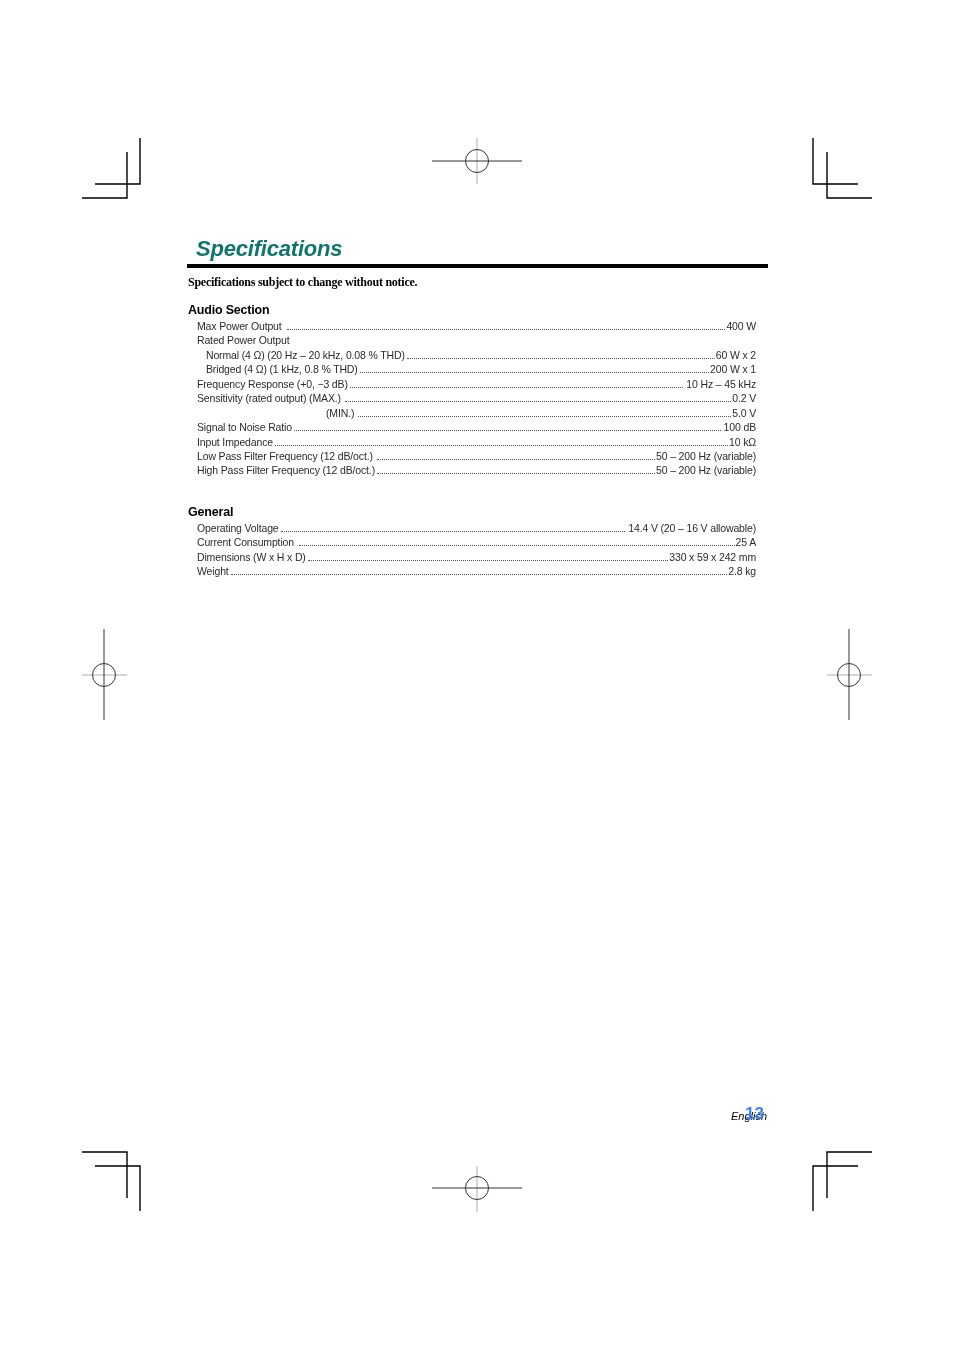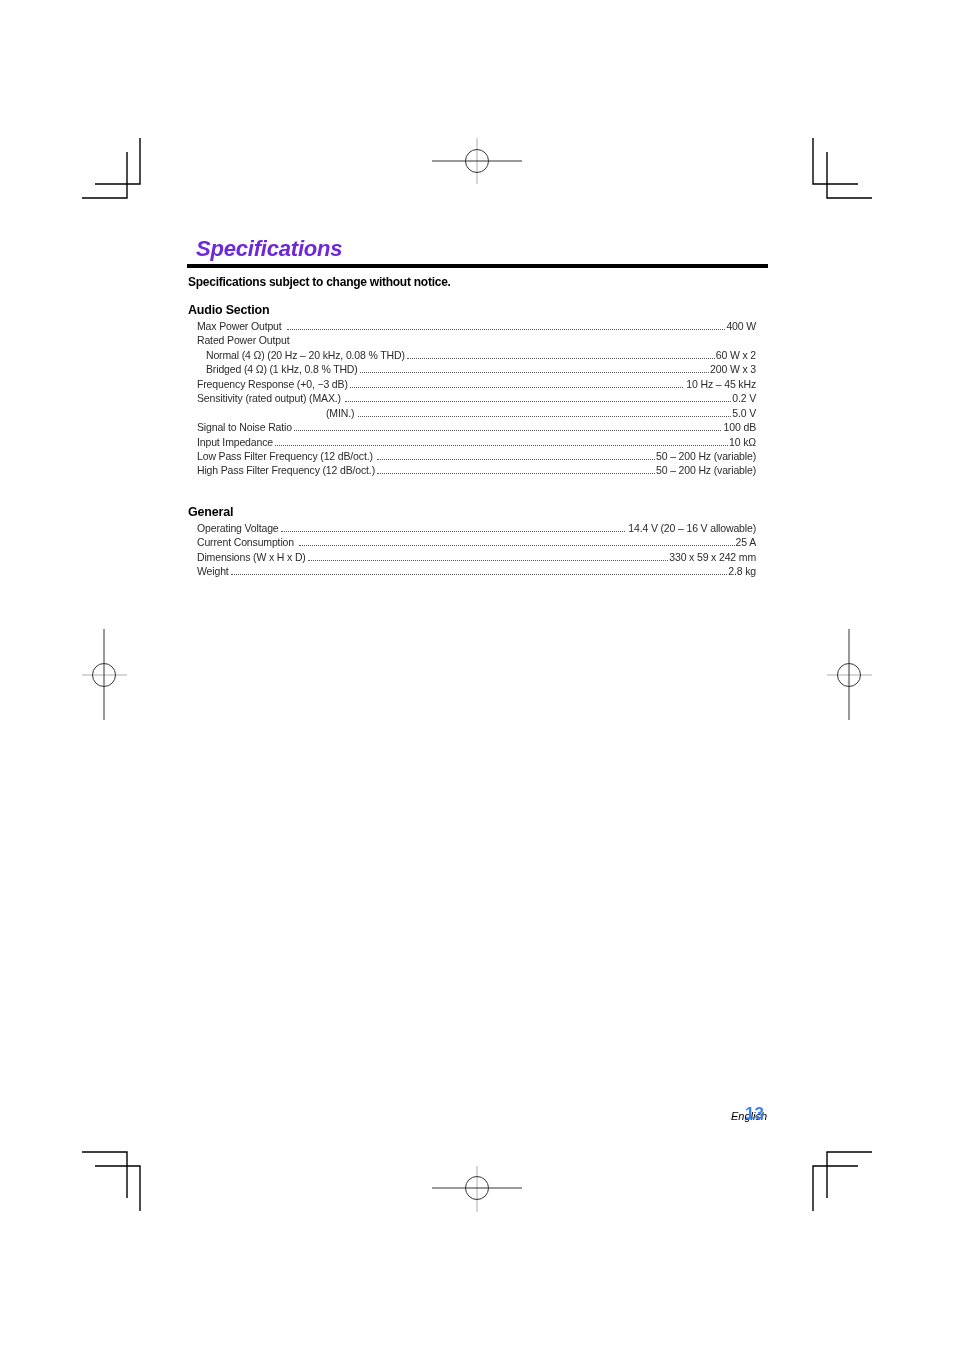--- a/index.html
+++ b/index.html
@@ -1,23 +1,23 @@
 <!DOCTYPE html>
 <html><head>
 <meta charset="utf-8">
 <style>
   html, body { margin: 0; padding: 0; background: #ffffff; }
   body { width: 954px; height: 1351px; position: relative; overflow: hidden;
          font-family: "Liberation Sans", sans-serif; color: #1a1a1a; }
   .marks { position: absolute; left: 0; top: 0; width: 954px; height: 1351px; pointer-events: none; }
   .title { position: absolute; left: 196px; top: 236px; font-size: 22px; font-weight: bold;
-           font-style: italic; color: #6d28d9; letter-spacing: -0.2px; margin: 0; }
+           font-style: italic; color: #0f766e; letter-spacing: -0.2px; margin: 0; }
   .title-rule { position: absolute; left: 187px; top: 264px; width: 581px; height: 4px; background: #000; }
   .subtitle { position: absolute; left: 188px; top: 275px; font-size: 12px; font-weight: bold;
-              color: #000; letter-spacing: -0.25px; }
+              color: #000; letter-spacing: -0.25px; font-family: Liberation Serif, serif; }
   .section-heading { position: absolute; left: 188px; font-size: 12.5px; font-weight: bold;
                      color: #000; letter-spacing: -0.2px; }
   .rows { position: absolute; left: 197px; width: 559px; }
   .row { display: flex; align-items: baseline; height: 14.45px; line-height: 14.45px;
          font-size: 10.5px; color: #2b2b2b; letter-spacing: -0.15px; white-space: nowrap; }
   .row .label { flex: 0 0 auto; }
   .row .leader { flex: 1 1 auto; height: 0; border-bottom: 1px dotted #555; margin: 0 1px 0 2px; }
   .row .value { flex: 0 0 auto; }
   .footer-lang { position: absolute; left: 731px; top: 1110px; font-size: 11px; font-style: italic; color: #000; }
   .footer-page { position: absolute; left: 745px; top: 1104px; font-size: 17px; font-weight: bold; color: #3b82f6; }
@@ -79,21 +79,21 @@
     <span class="label">Rated Power Output</span>
   </div>
   <div class="row" style="padding-left:9px;">
     <span class="label">Normal (4 Ω) (20 Hz – 20 kHz, 0.08 % THD)</span>
     <span class="leader"></span>
     <span class="value">60 W x 2</span>
   </div>
   <div class="row" style="padding-left:9px;text-align:center;">
     <span class="label">Bridged (4 Ω) (1 kHz, 0.8 % THD)</span>
     <span class="leader"></span>
-    <span class="value">200 W x 3</span>
+    <span class="value">200 W x 1</span>
   </div>
   <div class="row">
     <span class="label">Frequency Response (+0, −3 dB)</span>
     <span class="leader" style="margin-right:3px;"></span>
     <span class="value">10 Hz – 45 kHz</span>
   </div>
   <div class="row">
     <span class="label">Sensitivity (rated output) (MAX.)</span>
     <span class="leader" style="margin-left:4px;"></span>
     <span class="value">0.2 V</span>

